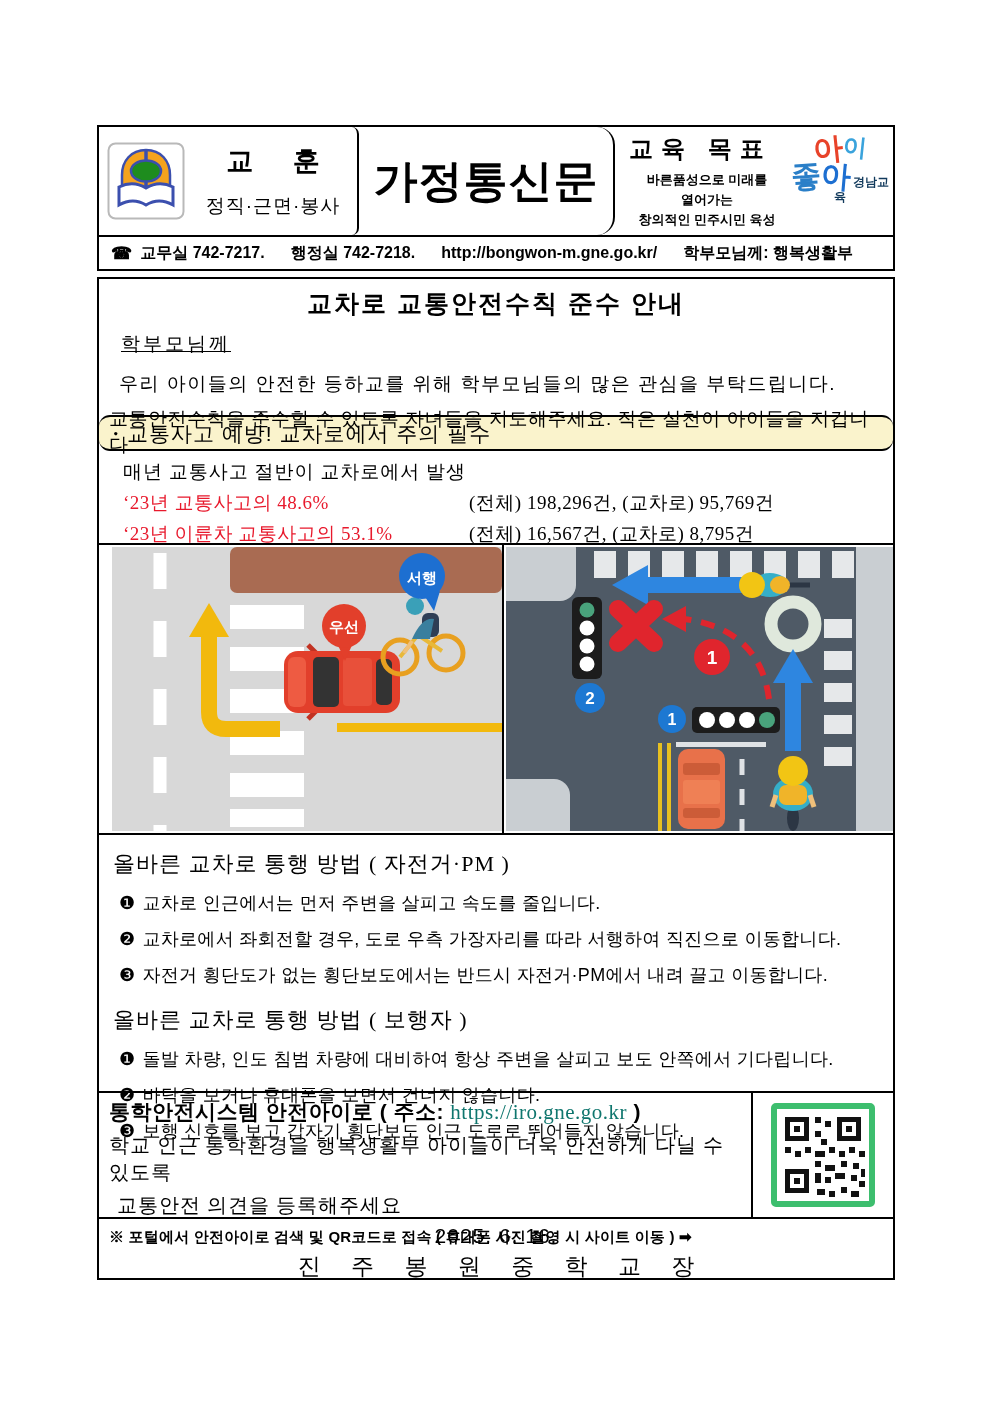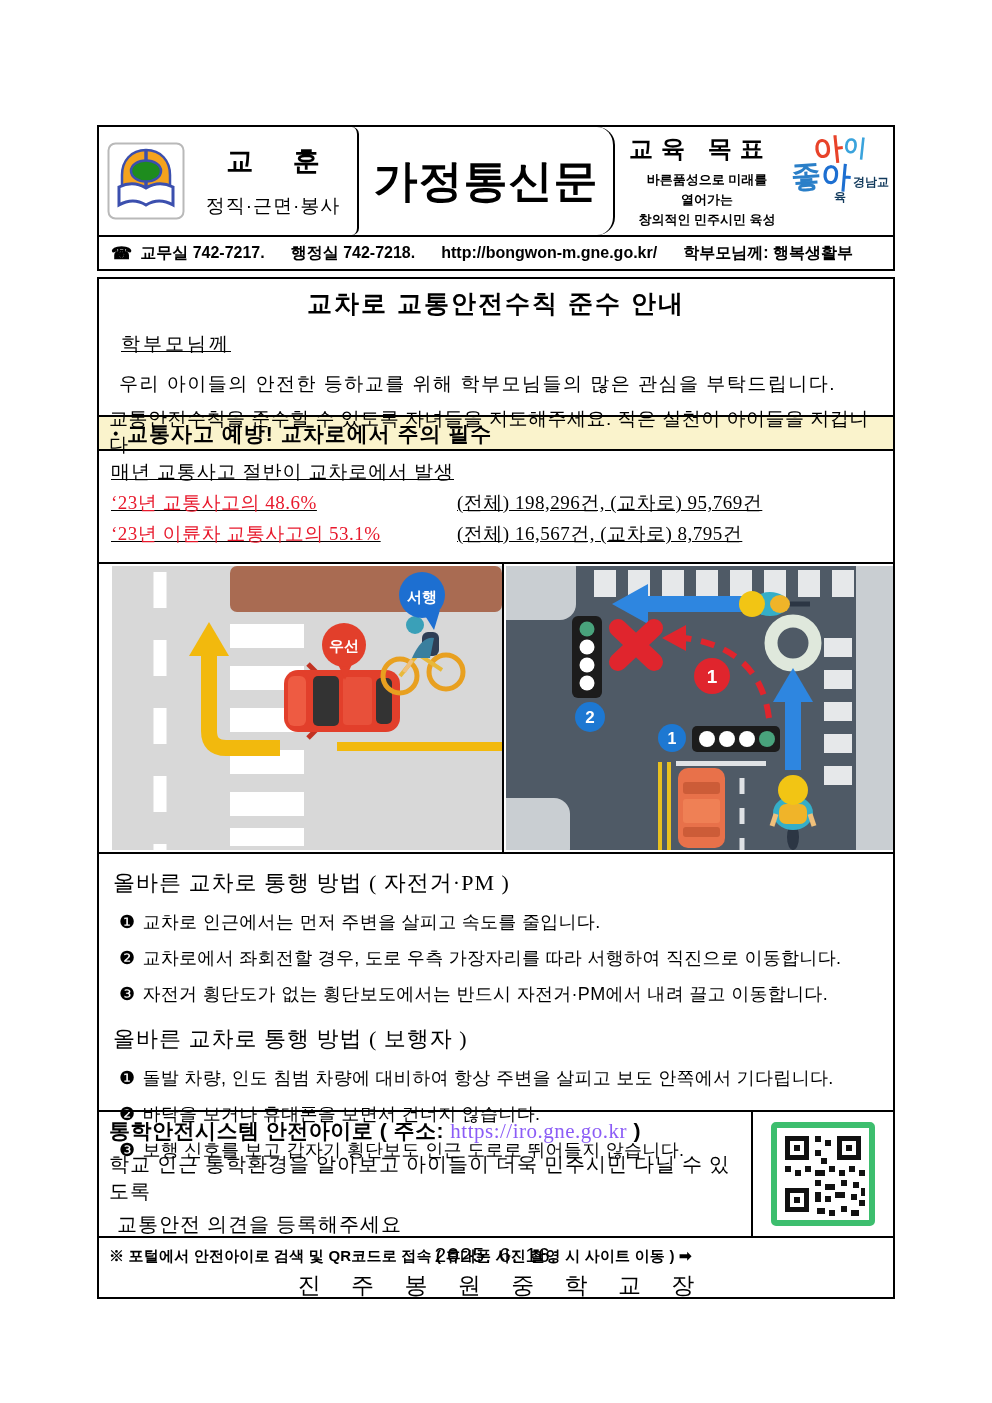--- a/index.html
+++ b/index.html
@@ -39,41 +39,41 @@
   
   .main-box { margin-top:6px; border:2px solid #000; background:#fff; }
 
   .intro { height:136px; padding:8px 10px 0; }
   .main-title { text-align:center; font-size:25px; font-weight:bold; letter-spacing:2px; }
   .greeting { font-size:19px; margin:11px 0 0 12px; letter-spacing:3px;text-decoration:underline; }
   .intro-line1 { font-size:19px; margin:14px 0 0 10px; letter-spacing:1.5px; }
   .intro-line2 { font-size:19px; margin:9px 0 0 0; letter-spacing:0.5px; }
 
   .highlight-bar { border-top:2px solid #000; border-bottom:2px solid #000; background:#faf3cc;
-    font-size:21px; font-weight:bold; padding:3px 6px; height:36px; letter-spacing:1px; }
-
-  .stats { height:111px; padding:8px 12px 0; font-family:"Liberation Serif", serif;text-decoration:underline; }
+    font-size:21px; font-weight:normal; padding:3px 6px; height:36px; letter-spacing:1px;border-radius:11px; }
+
+  .stats { height:92px; padding:8px 24px 0; font-family:"Liberation Serif", serif; }
   .stats-intro { font-size:19px; letter-spacing:1px; }
   .stats-line { display:flex; margin-top:5px; font-size:19px; }
   .stats-label { color:#e8192c; width:346px; flex:0 0 auto; letter-spacing:0.5px; }
   .stats-detail { letter-spacing:0.5px; }
 
   .images-row { border-top:2px solid #000; display:flex; height:290px; }
   .img-cell-left { width:406px; border-right:2px solid #000; padding:2px 0 0 13px; }
   .img-cell-right { flex:1; padding:2px 0 0 2px; }
 
   .instructions { border-top:2px solid #000; height:258px; padding:4px 12px 0; }
   .sec-heading { font-family:"Liberation Serif", serif; font-weight:normal; font-size:22px; letter-spacing:1px; margin:10px 0 2px 2px; }
   .sec-item { font-size:18px; margin:12px 0 0 8px; letter-spacing:0.3px; }
   .sec-item .num { margin-right:7px; font-size:18px; }
 
   .qr-row { border-top:2px solid #000; display:flex; height:126px; }
   .qr-text { flex:1; border-right:2px solid #000; padding:5px 8px 0 10px; }
   .portal-title { font-size:21px; font-weight:bold; letter-spacing:0.5px; }
-  .portal-title .url { color:#8b5cf6; font-family:"Liberation Serif", serif; font-weight:normal; text-decoration:none;text-align:right; }
+  .portal-title .url { color:#0f766e; font-family:"Liberation Serif", serif; font-weight:normal; text-decoration:none;text-align:right; }
   .portal-body { font-family:"Liberation Serif", serif; font-size:20px; margin-top:6px; letter-spacing:1px; }
   .portal-body2 { font-family:"Liberation Serif", serif; font-size:20px; margin:6px 0 0 8px; letter-spacing:1px; }
   .portal-note { font-size:15px; font-weight:bold; margin-top:9px; letter-spacing:0.2px; }
   .qr-cell { width:140px; display:flex; align-items:center; justify-content:center; }
 
   .date-row { border-top:2px solid #000; height:61px; text-align:center; padding-top:5px; }
   .date-line { font-size:21px; letter-spacing:1px; }
   .signature-line { font-size:23px; letter-spacing:12px; margin-top:3px; text-indent:12px; }
 
   svg text { font-family:"Liberation Sans", sans-serif; }
@@ -304,21 +304,21 @@
       <div class="sec-item"><span class="num">❸</span><span>보행 신호를 보고 갑자기 횡단보도 인근 도로로 뛰어들지 않습니다.</span></div>
     </div>
 
     <div class="qr-row">
       <div class="qr-text">
         <div class="portal-title">
           <span>통학안전시스템 안전아이로 ( 주소:</span>
           <a href="#" class="url">https://iro.gne.go.kr</a>
           <span>)</span>
         </div>
-        <div class="portal-body">학교 인근 통학환경을 알아보고 아이들이 더욱 민주시민 다닐 수 있도록</div>
+        <div class="portal-body">학교 인근 통학환경을 행복생활부 아이들이 더욱 안전하게 다닐 수 있도록</div>
         <div class="portal-body2">교통안전 의견을 등록해주세요</div>
         <div class="portal-note">※ 포털에서 안전아이로 검색 및 QR코드로 접속 ( 휴대폰 사진 촬영 시 사이트 이동 ) ➡</div>
       </div>
       <div class="qr-cell">
         <svg width="104" height="104" viewBox="0 0 104 104">
           <rect x="3" y="3" width="98" height="98" fill="#ffffff" stroke="#3dbe6e" stroke-width="6" rx="2"></rect>
           <g fill="#111111">
             <path d="M14 14 h24 v24 h-24 Z M19 19 v14 h14 v-14 Z" fill-rule="evenodd"></path>
             <rect x="23" y="23" width="6" height="6"></rect>
             <path d="M66 14 h24 v24 h-24 Z M71 19 v14 h14 v-14 Z" fill-rule="evenodd"></path>

